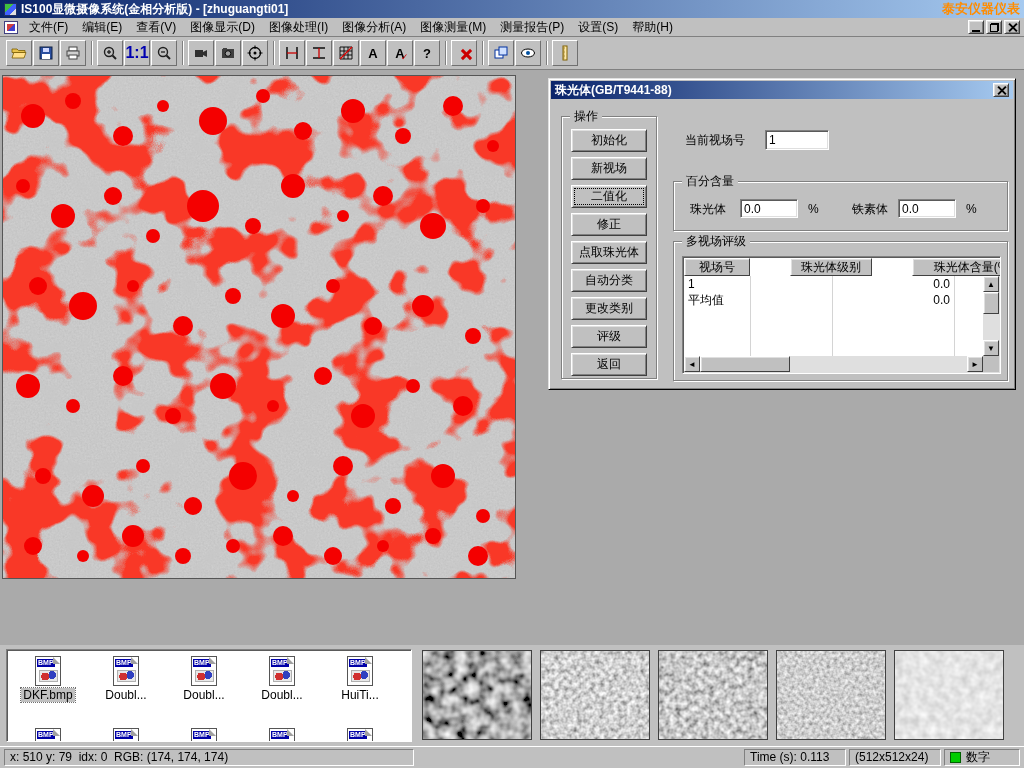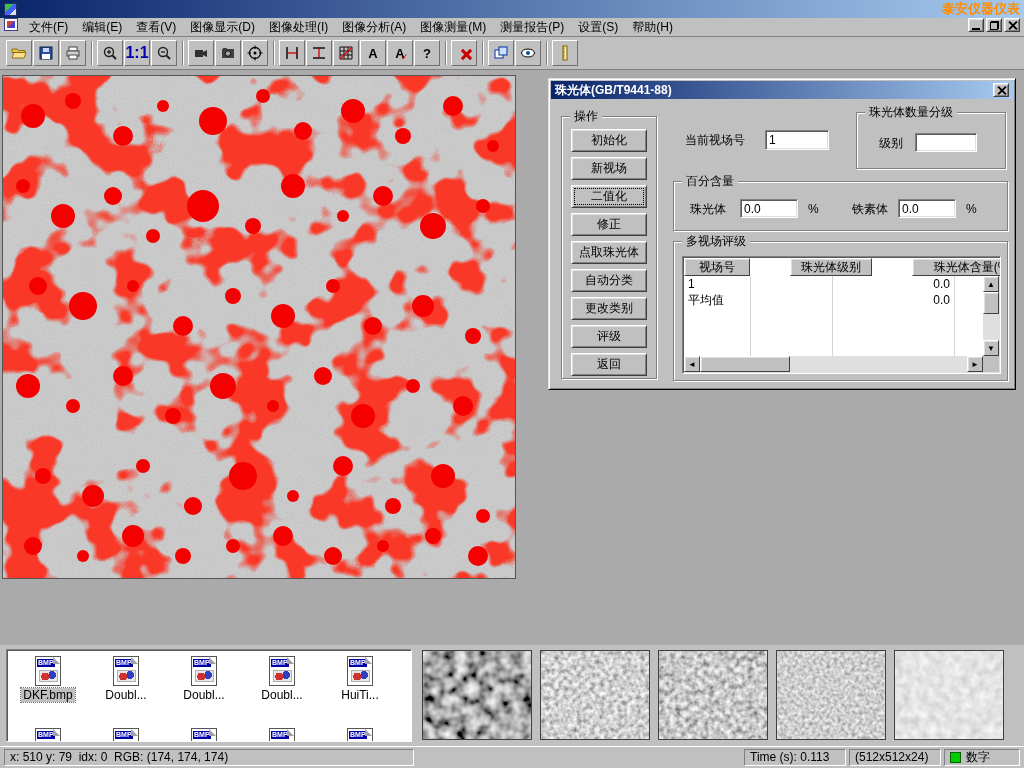--- a/index.html
+++ b/index.html
@@ -14,21 +14,21 @@
   
   .titlebar { position:absolute; left:0; top:0; width:1024px; height:18px;
               background:linear-gradient(90deg,#0a246a,#a6caf0);
               display:flex; align-items:center; padding:0 4px; }
   .app-icon { width:13px; height:13px; margin-right:4px; background:linear-gradient(135deg,#40c040 0 40%,#4060ff 40% 70%,#e0e0e0 70%); border:1px solid #203060; }
   .title-text { color:#fff; font-weight:bold; font-size:12px; white-space:nowrap; }
   .watermark { margin-left:auto; color:#ff8c00; font-weight:bold; font-size:13px; white-space:nowrap; }
 
   
   .menubar { position:absolute; left:0; top:18px; width:1024px; height:19px; background:#c0c0c0;
-             display:flex; align-items:flex-start; border-bottom:1px solid #808080; box-shadow:0 1px 0 #ffffff; padding-left:2px; }
+             display:flex; align-items:center; border-bottom:1px solid #808080; box-shadow:0 1px 0 #ffffff; padding-left:2px; }
   .child-icon { width:14px; height:13px; margin:0 4px 0 2px; background:#fff; border:1px solid #404080; position:relative; }
   .child-icon::after { content:""; position:absolute; left:2px; top:2px; width:8px; height:7px;
                        background:linear-gradient(135deg,#d04040 0 50%,#4040d0 50%); }
   .menu-item { padding:0 7px; line-height:18px; white-space:nowrap; }
   .mdi-controls { margin-left:auto; display:flex; gap:2px; padding-right:4px; }
   .mdi-btn { width:16px; height:14px; display:flex; align-items:center; justify-content:center; }
   .glyph-min { width:8px; height:2px; background:#000; margin-top:7px; }
   .glyph-restore { position:relative; width:9px; height:9px; }
   .glyph-restore::before { content:""; position:absolute; right:0; top:0; width:6px; height:6px; border:1px solid #000; }
   .glyph-restore::after  { content:""; position:absolute; left:0; bottom:0; width:6px; height:6px; border:1px solid #000; background:#c0c0c0; }
@@ -162,20 +162,21 @@
       <feTurbulence type="fractalNoise" baseFrequency="0.12" numOctaves="2" seed="31"></feTurbulence>
       <feColorMatrix type="matrix" values="0.45 0 0 0 0.55  0.45 0 0 0 0.55  0.45 0 0 0 0.55  0 0 0 0 1"></feColorMatrix>
     </filter>
   </defs>
 </svg>
 
 <div class="screen">
 
   <div class="titlebar">
     <div class="app-icon"></div>
+    <span class="title-text">IS100显微摄像系统(金相分析版) - [zhuguangti01]</span>
     <span class="watermark">泰安仪器仪表</span>
   </div>
 
   <div class="menubar">
     <div class="child-icon"></div>
     <span class="menu-item">文件(F)</span>
     <span class="menu-item">编辑(E)</span>
     <span class="menu-item">查看(V)</span>
     <span class="menu-item">图像显示(D)</span>
     <span class="menu-item">图像处理(I)</span>
@@ -413,25 +414,20 @@
             <div class="btn95">自动分类</div>
             <div class="btn95">更改类别</div>
             <div class="btn95">评级</div>
             <div class="btn95">返回</div>
           </div>
         </div>
 
         <span class="dlg-label" style="left:134px; top:31px;">当前视场号</span>
         <input class="field" style="left: 214px; top: 31px; width: 64px;" value="1">
 
-        <div class="groupbox" style="left:305px; top:13px; width:150px; height:57px;">
-          <span class="gb-legend">珠光体数量分级</span>
-          <span class="dlg-label" style="left:22px; top:20px;">级别</span>
-          <input class="field" style="left: 58px; top: 20px; width: 62px; height: 19px;" value="">
-        </div>
 
         <div class="groupbox" style="left:122px; top:82px; width:335px; height:50px;">
           <span class="gb-legend">百分含量</span>
           <span class="dlg-label" style="left:16px; top:17px;">珠光体</span>
           <input class="field" style="left: 66px; top: 17px; width: 58px; height: 19px;" value="0.0">
           <span class="dlg-label" style="left:134px; top:17px;">%</span>
           <span class="dlg-label" style="left:178px; top:17px;">铁素体</span>
           <input class="field" style="left: 224px; top: 17px; width: 58px; height: 19px;" value="0.0">
           <span class="dlg-label" style="left:292px; top:17px;">%</span>
         </div>

